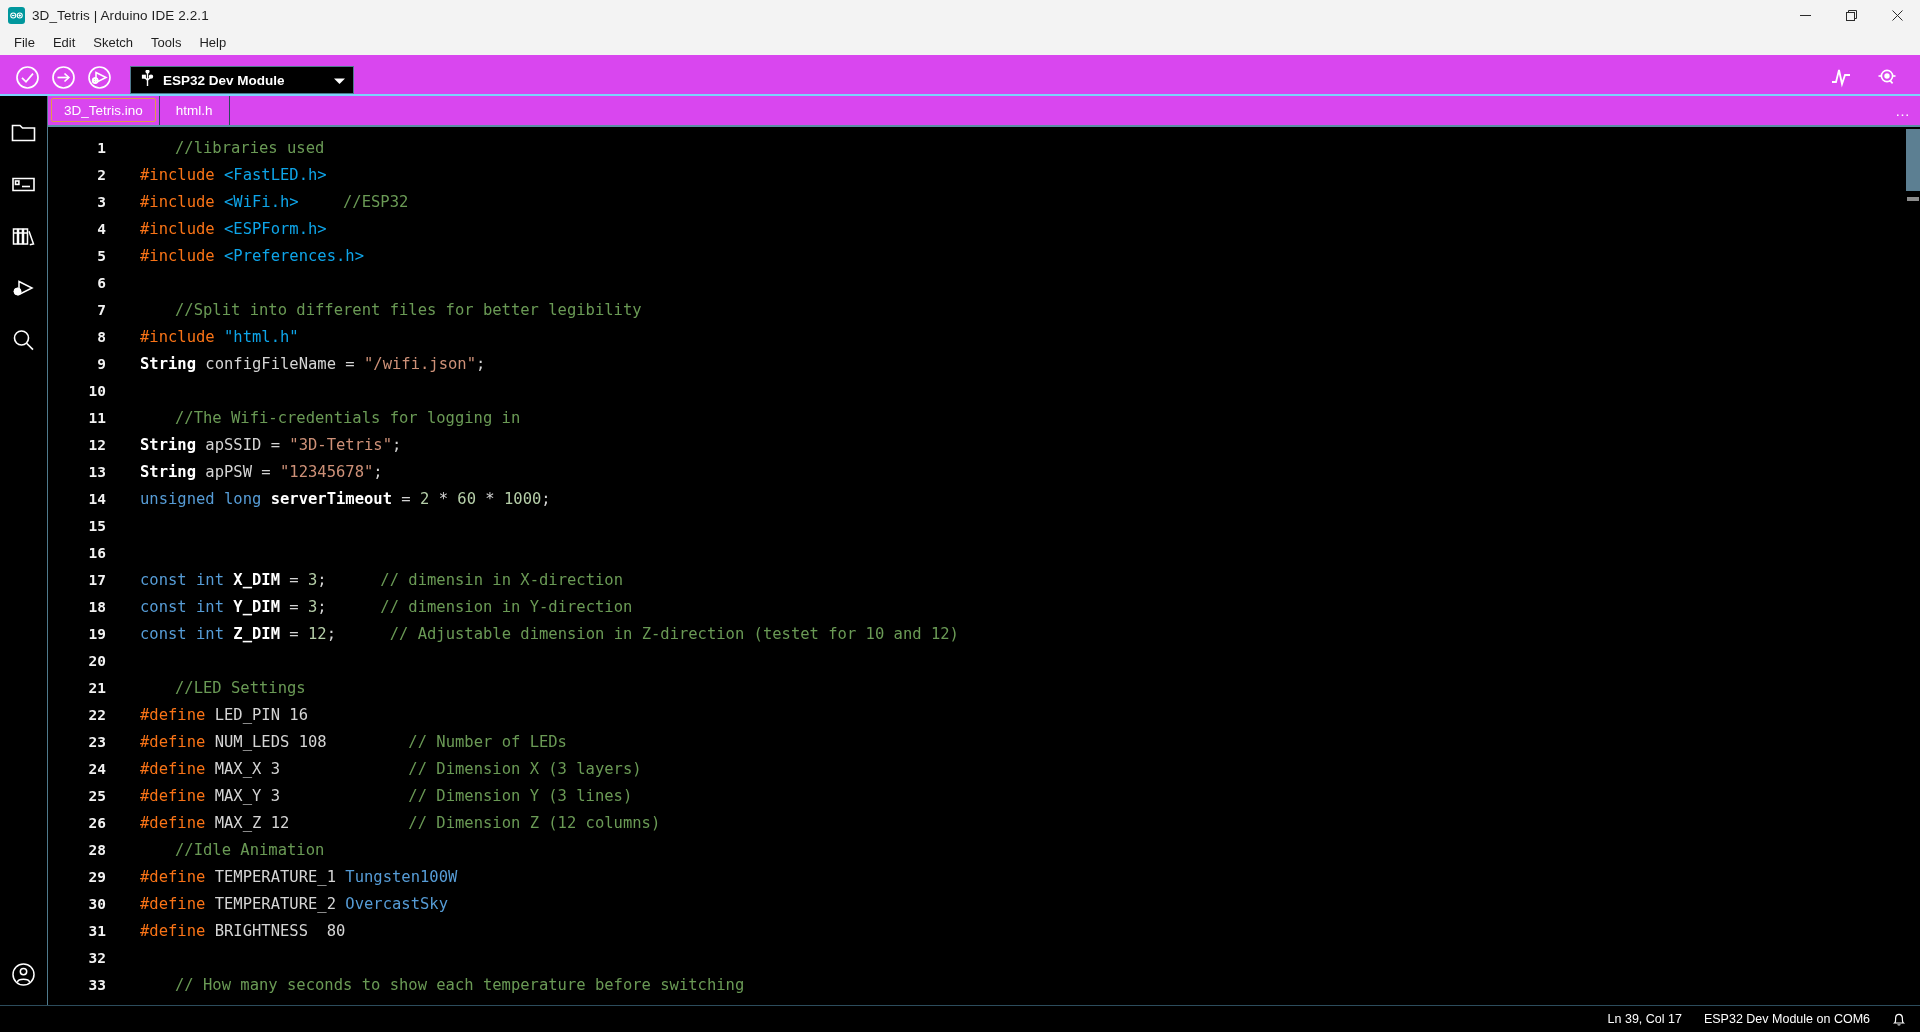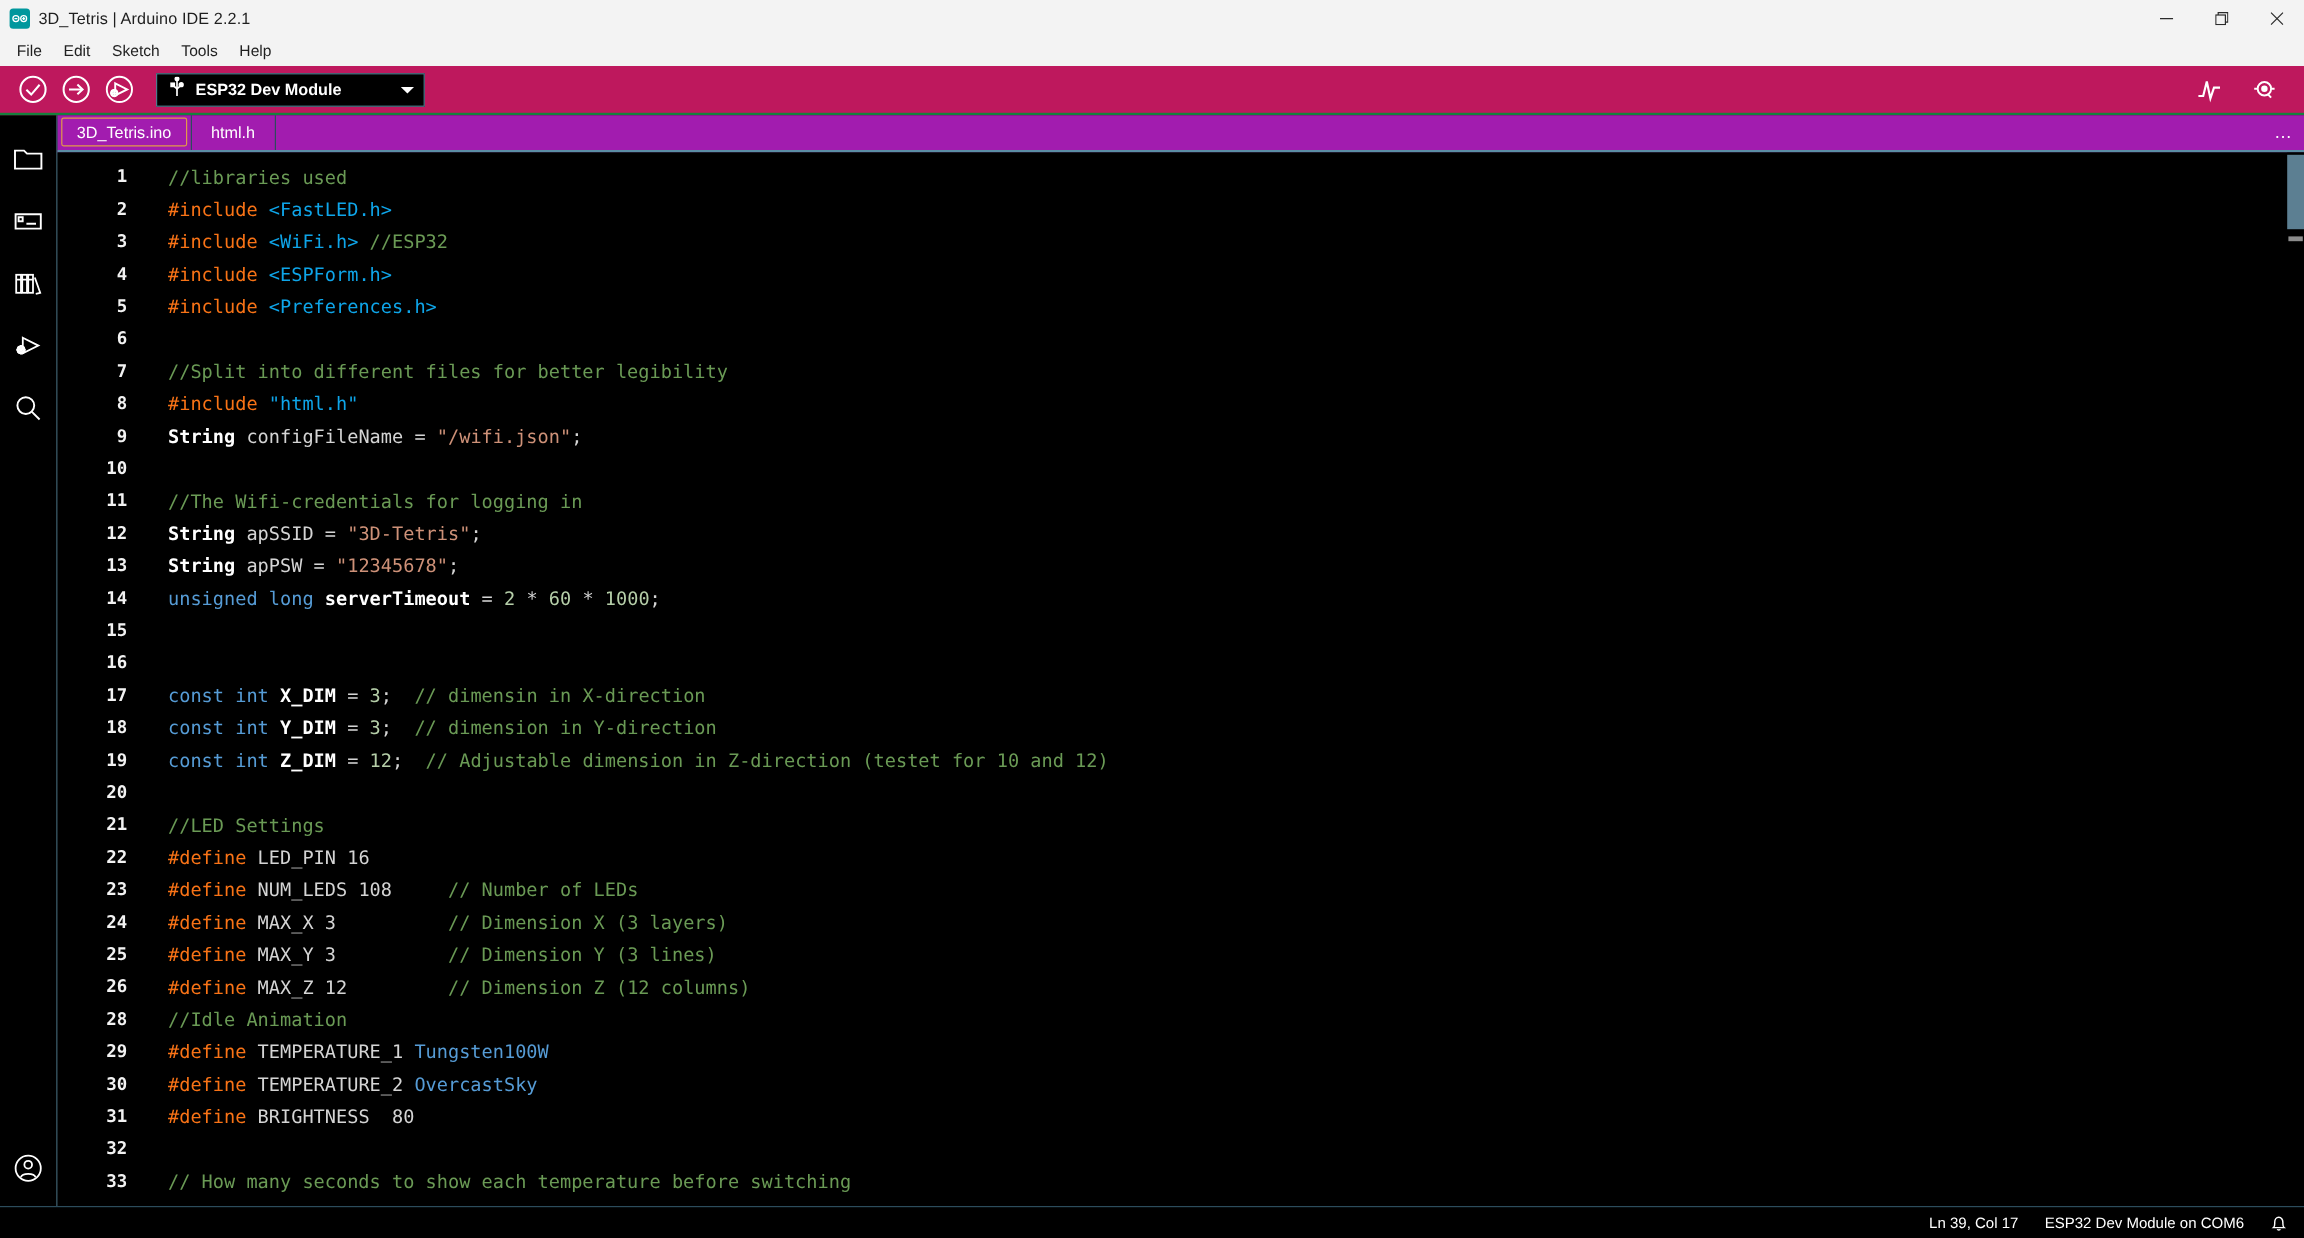--- a/index.html
+++ b/index.html
@@ -44,24 +44,24 @@
   .menu-item {
     font-size: 13px; color: #1f1f1f;
     padding: 3px 9px 4px 9px;
     border-radius: 2px;
     text-align: center;
   }
 
   
   .toolbar {
     height: 41px; min-height: 41px;
-    background: #be185d;
-    display: flex; align-items: center;
+    background: #d946ef;
+    display: flex; align-items: flex-end;
     padding-left: 10px;
-    border-bottom: 2px solid #15803d;
+    border-bottom: 2px solid #7dd3fc;
     position: relative;
   }
   .tb-btn {
     width: 34px; height: 34px;
     display: flex; align-items: center; justify-content: center;
     margin-right: 2px;
   }
   .board-select {
     margin-left: 12px;
     height: 28px; width: 224px;
@@ -94,21 +94,21 @@
     display: flex; align-items: center; justify-content: center;
     color: #ffffff;
   }
   .act-spacer { flex: 1; }
 
   
   .editor-col { flex: 1; display: flex; flex-direction: column; min-width: 0; }
 
   .tabbar {
     height: 31px; min-height: 31px;
-    background: #a21caf;
+    background: #d946ef;
     display: flex; align-items: stretch;
     border-bottom: 2px solid #5c8ea5;
     position: relative;
   }
   .tab {
     display: flex; align-items: center;
     padding: 0 16px;
     font-size: 13.5px;
     color: #ffffff;
     border-right: 1px solid #2c4c5c;
@@ -149,21 +149,21 @@
     text-align: right;
     padding-right: 16px;
     color: #ffffff;
     font-weight: bold;
     font-size: 14.5px;
     opacity: .95;
   }
   .lc { color: #d4d4d4; padding-left: 18px; }
 
   
-  .t-com  { color: #6a9a55; }
+  .t-com  { color: #6a9a55; margin-left: 35px; }
   .t-pre  { color: #f97316; }
   .t-inc  { color: #0ea5e9; }
   .t-str  { color: #ce9178; }
   .t-kw   { color: #569cd6; }
   .t-type { color: #569cd6; }
   .t-num  { color: #b5cea8; }
   .t-fnw  { color: #ffffff; font-weight: bold; }
   .t-id   { color: #d4d4d4; }
   .t-op   { color: #d4d4d4; }
 

